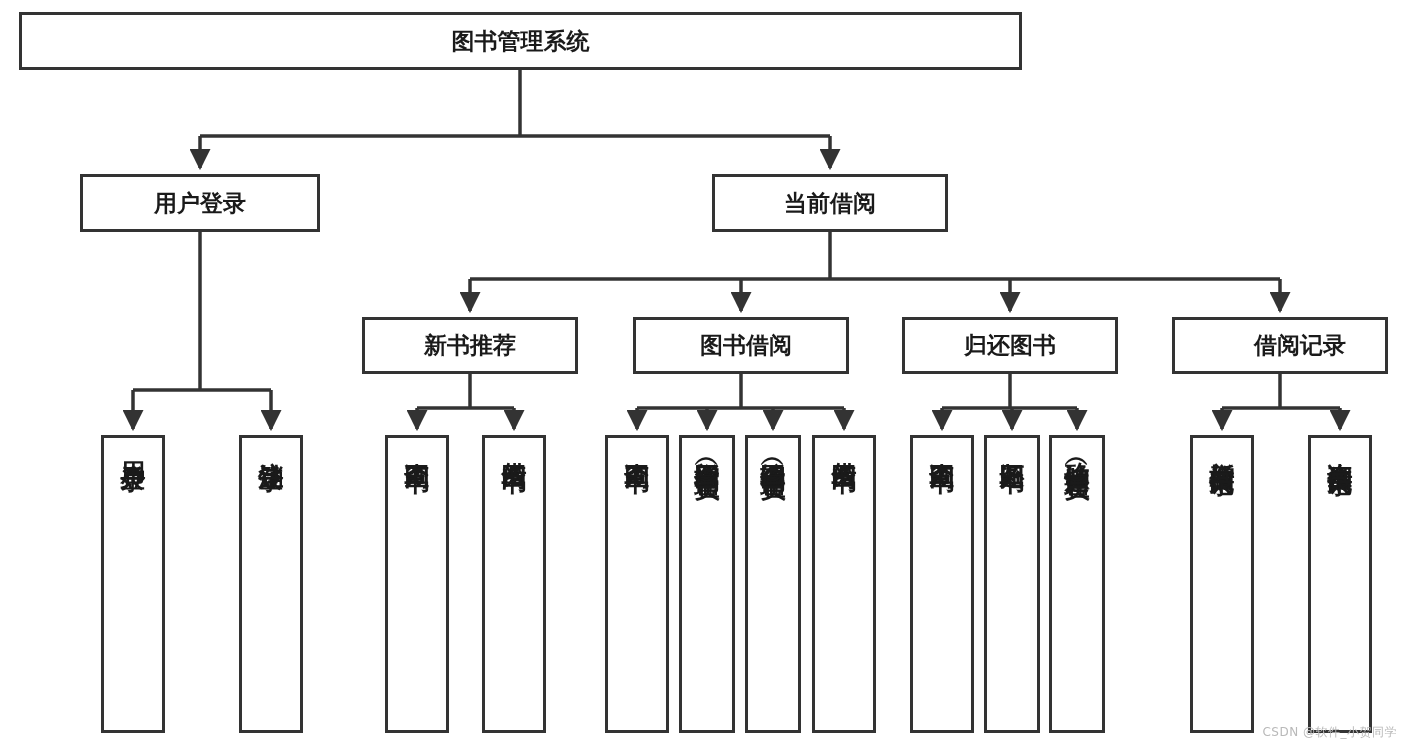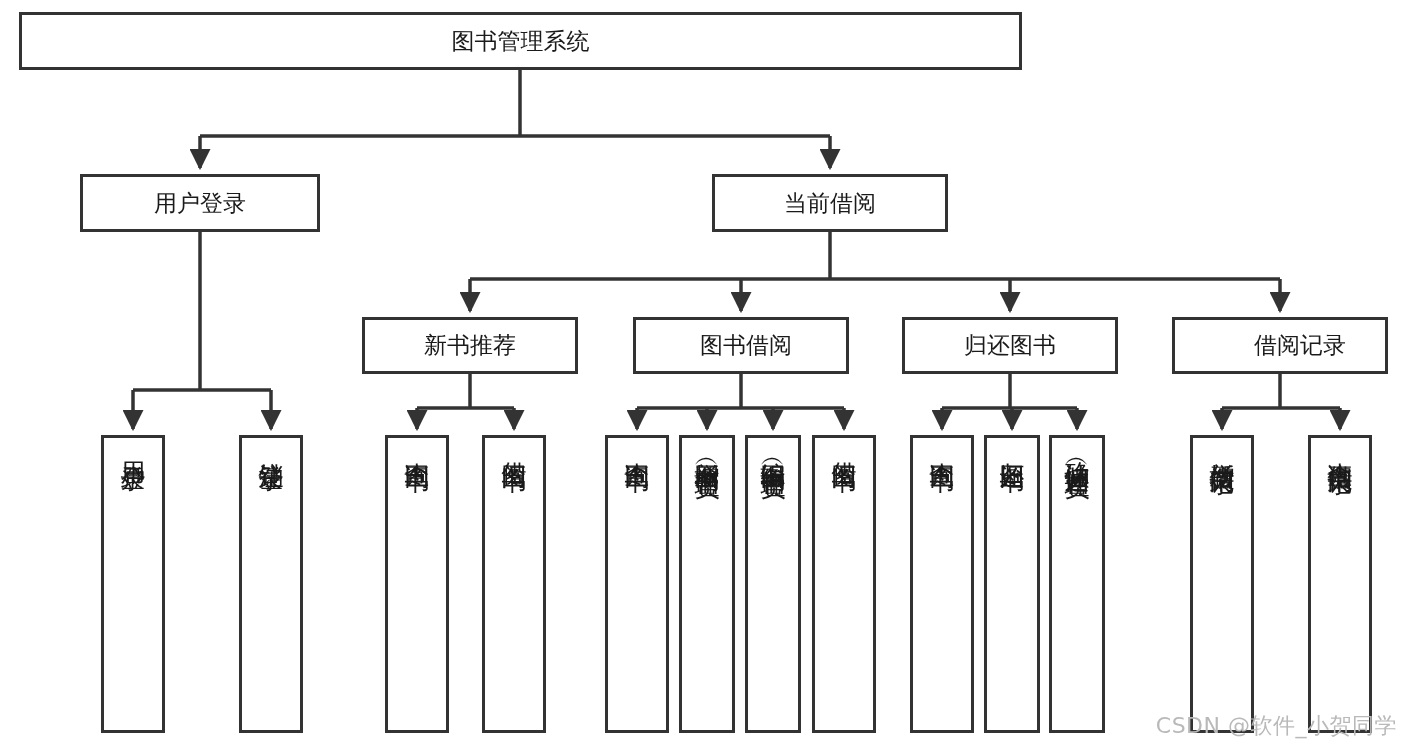--- a/index.html
+++ b/index.html
@@ -32,20 +32,21 @@
     display: flex;
     align-items: center;
     justify-content: center;
     color: #1a1a1a;
   }
   .node .label {
     display: block;
     text-align: center;
     line-height: 1.08;
     white-space: nowrap;
+    font-weight: bold;
   }
   
   .node.horiz .label {
     writing-mode: horizontal-tb;
     font-size: 23px;
   }
   .node.root .label {
     font-size: 23px;
   }
   
@@ -57,21 +58,21 @@
     writing-mode: vertical-rl;
     text-orientation: upright;
     font-size: 25px;
     letter-spacing: 2px;
     line-height: 1;
   }
   #watermark {
     position: absolute;
     right: 8px;
     bottom: 6px;
-    font-size: 22px;
+    font-size: 12px;
     color: #b9b9b9;
     letter-spacing: 0.5px;
     white-space: nowrap;
     pointer-events: none;
   }
 </style>
 </head>
 <body>
 
 <div id="canvas">

